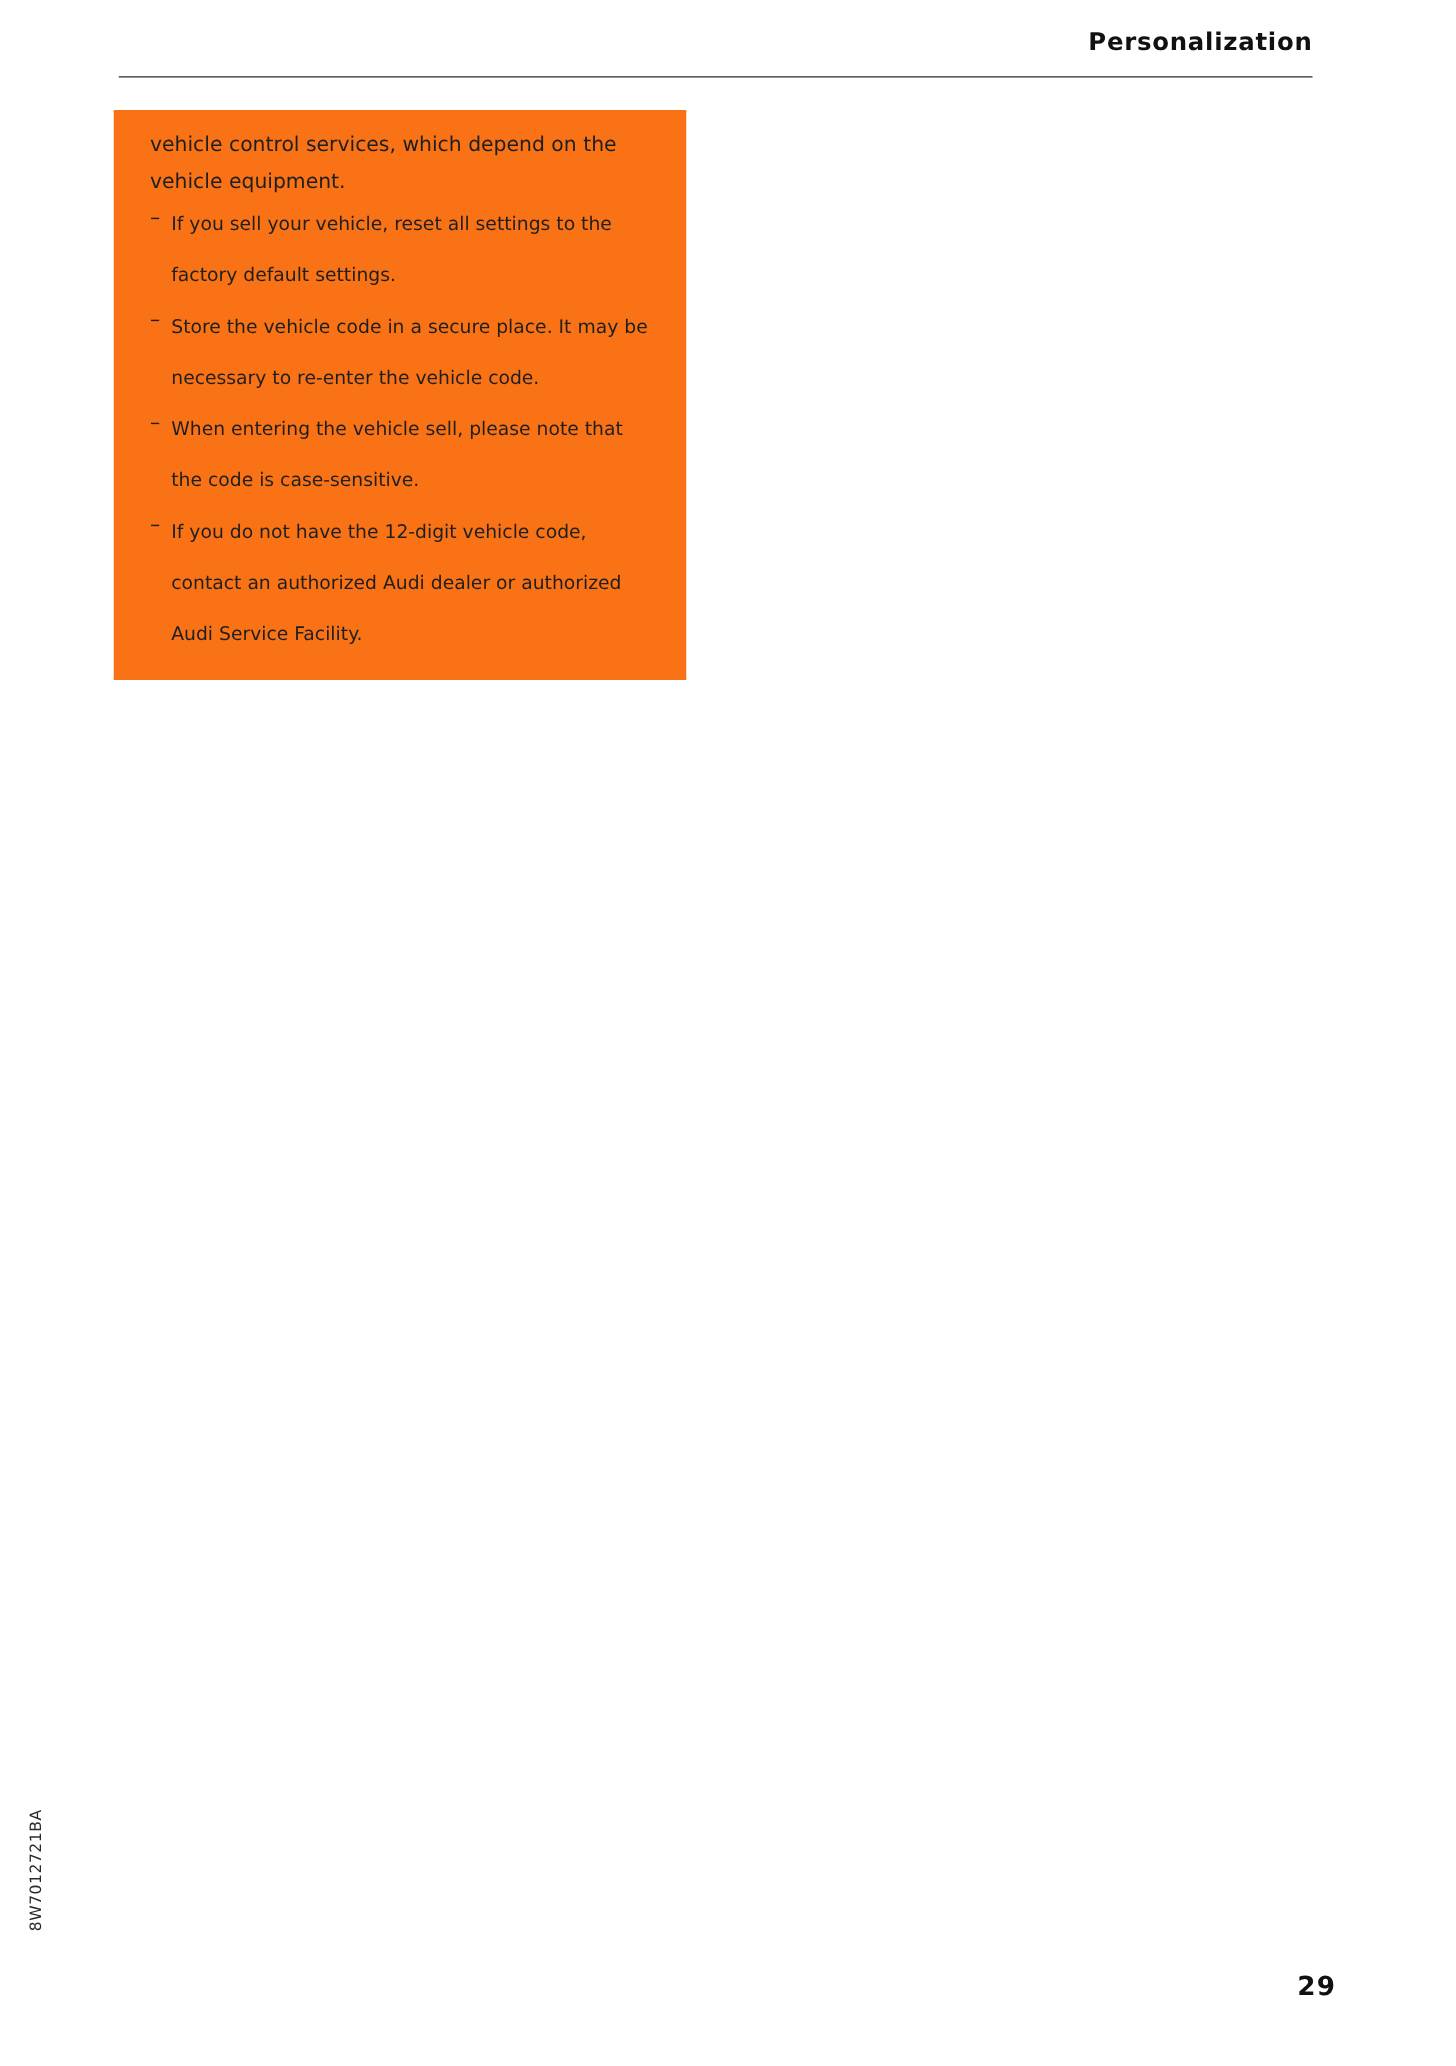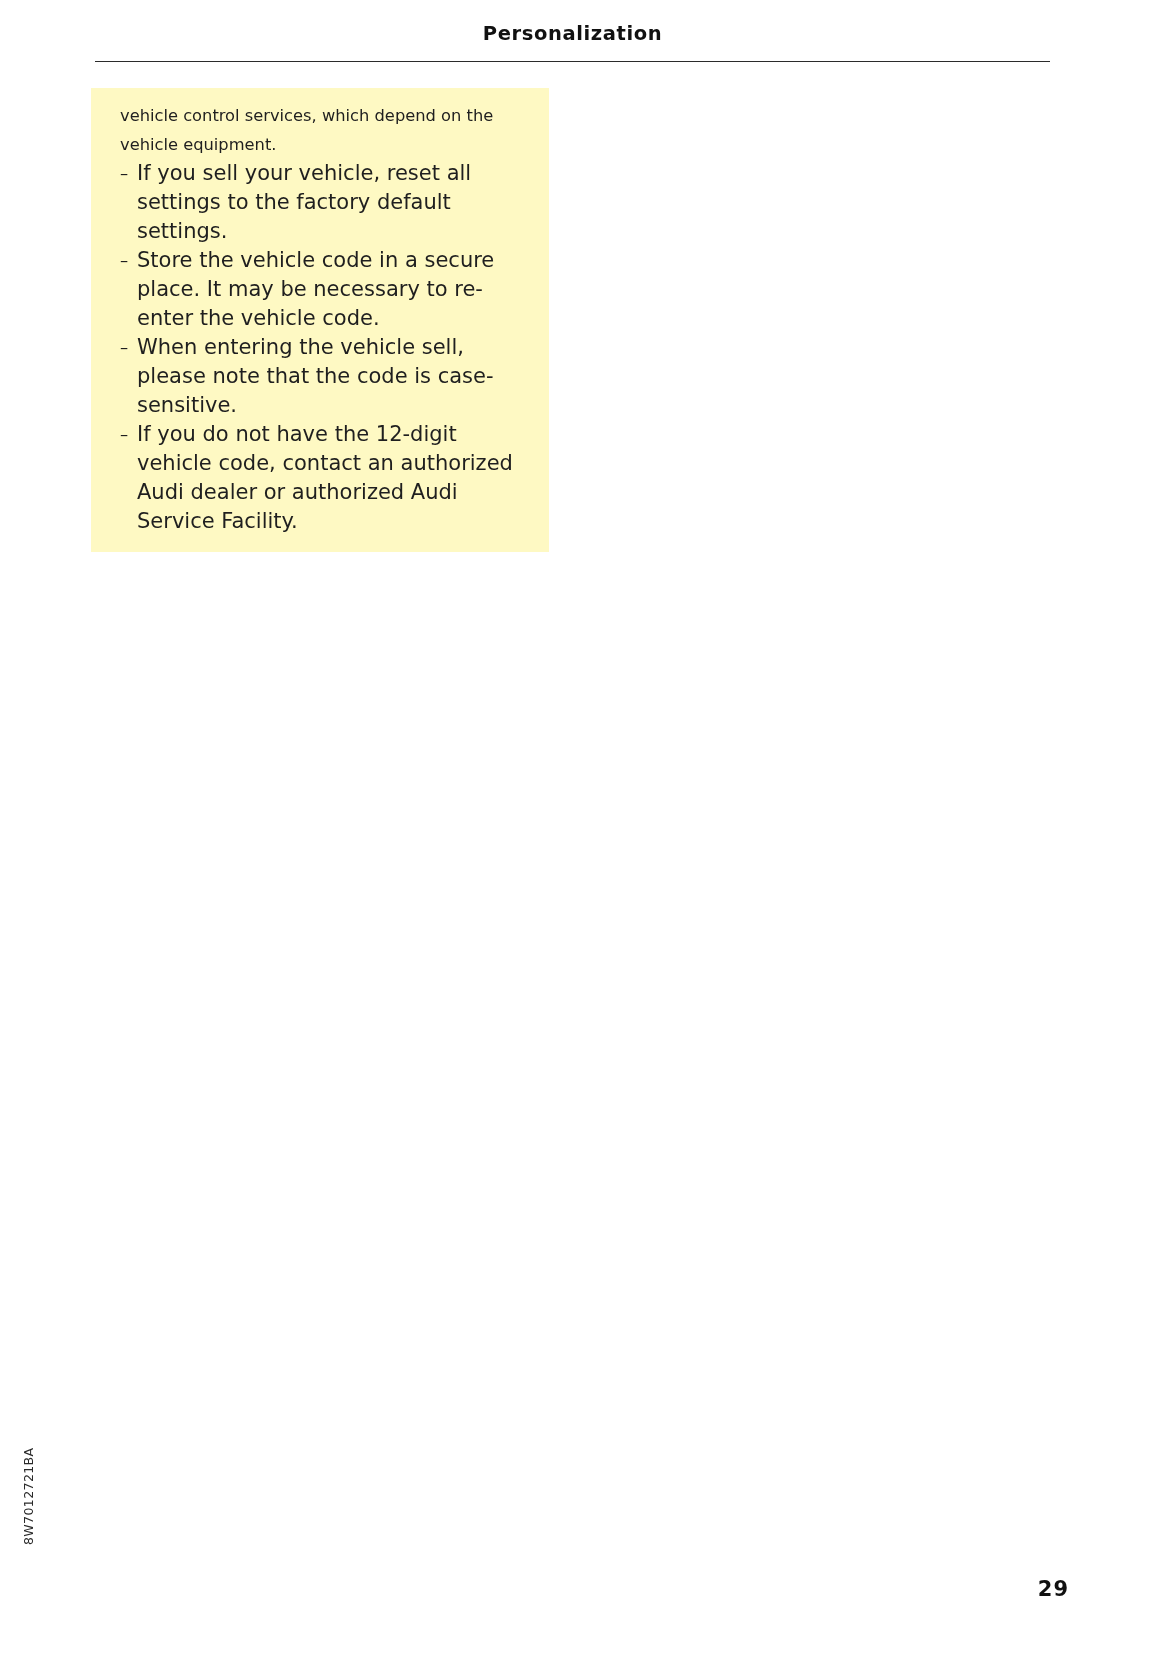--- a/index.html
+++ b/index.html
@@ -15,21 +15,21 @@
     color: #1a1a1a;
     overflow: hidden;
   }
 
   
   .header {
     position: absolute;
     left: 95px;
     top: 22px;
     width: 955px;
-    text-align: center;
+    text-align: right;
   }
   .header-title {
     font-family: "DejaVu Sans", sans-serif;
     font-size: 19.5px;
     font-weight: bold;
     letter-spacing: 0.6px;
     color: #111111;
     line-height: 1.2;
     display: block;
   }
@@ -41,21 +41,21 @@
     height: 1px;
     background: #2b2b2b;
   }
 
   
   .note-box {
     position: absolute;
     left: 91px;
     top: 88px;
     width: 458px;
-    background: #fef9c3;
+    background: #f97316;
     box-sizing: border-box;
     padding: 13px 22px 16px 29px;
   }
   .note-line {
     font-size: 16.3px;
     line-height: 29px;
     color: #1f1f1f;
     margin: 0;
     white-space: pre-wrap;
   }
@@ -67,22 +67,22 @@
   .note-item .dash {
     position: absolute;
     left: 0;
     top: 0;
     font-size: 16.3px;
     line-height: 29px;
     color: #1f1f1f;
   }
   .note-item .item-text {
     display: block;
-    font-size: 21px;
-    line-height: 29px;
+    font-size: 15px;
+    line-height: 41px;
     color: #1f1f1f;
   }
 
   
   .side-code {
     position: absolute;
     left: 36px;
     bottom: 108px;
     transform-origin: left bottom;
     transform: rotate(-90deg);

